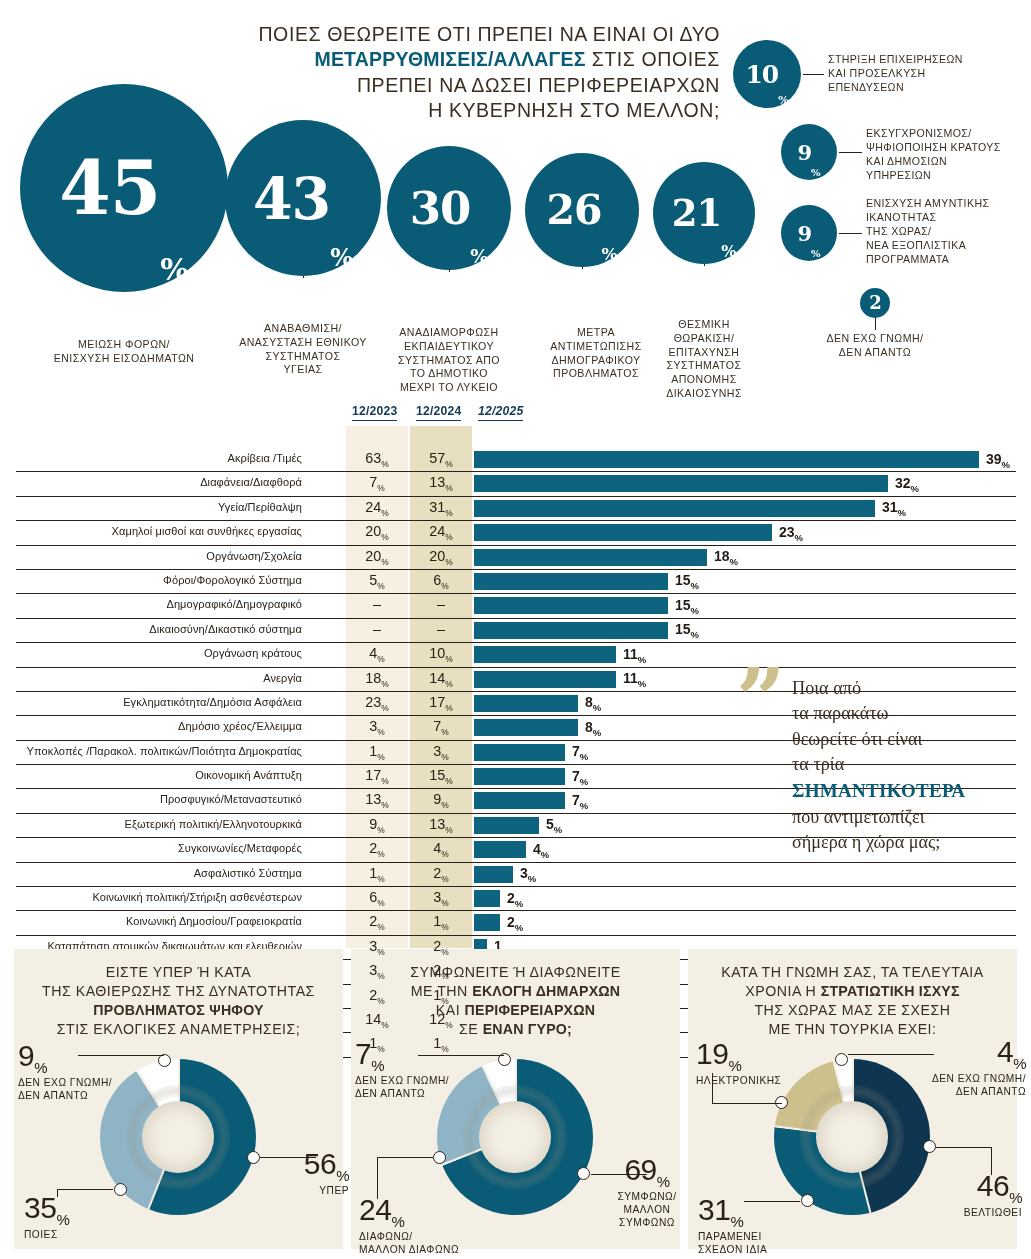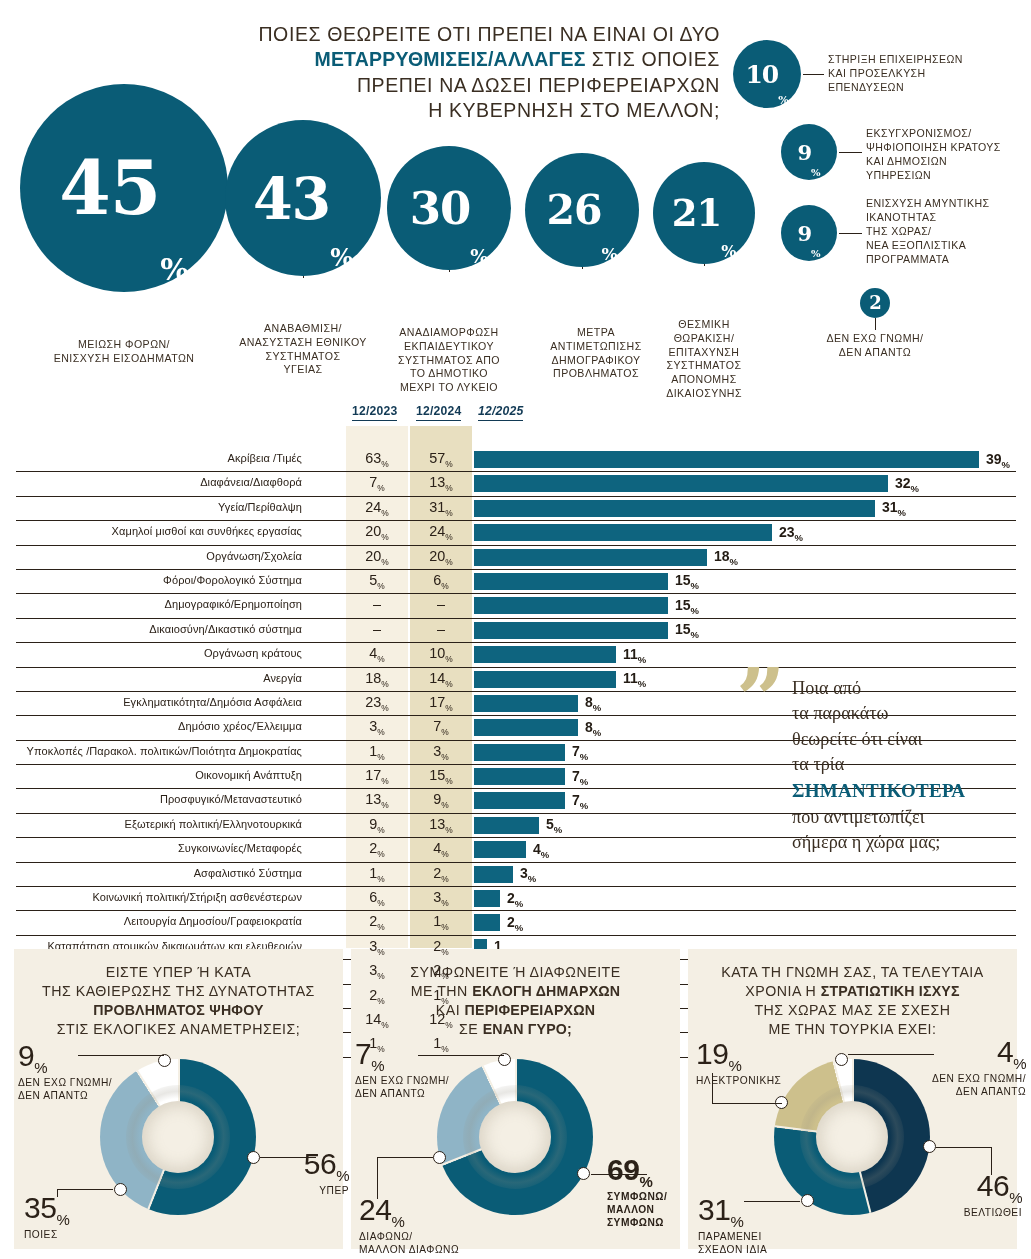--- a/index.html
+++ b/index.html
@@ -248,21 +248,21 @@
           <div class="bval" style="left: 698px;">18<sub>%</sub></div>
         </div>
         <div class="row">
           <div class="rlabel">Φόροι/Φορολογικό Σύστημα</div>
           <div class="v23">5<sub>%</sub></div>
           <div class="v24">6<sub>%</sub></div>
           <div class="bar" style="width: 194px;"></div>
           <div class="bval" style="left: 659px;">15<sub>%</sub></div>
         </div>
         <div class="row">
-          <div class="rlabel">Δημογραφικό/Ερημοποίηση</div>
+          <div class="rlabel">Δημογραφικό/Δημογραφικό</div>
           <div class="v23">–</div>
           <div class="v24">–</div>
           <div class="bar" style="width: 194px;"></div>
           <div class="bval" style="left: 659px;">15<sub>%</sub></div>
         </div>
         <div class="row">
           <div class="rlabel">Δικαιοσύνη/Δικαστικό σύστημα</div>
           <div class="v23">–</div>
           <div class="v24">–</div>
           <div class="bar" style="width: 194px;"></div>
@@ -339,21 +339,21 @@
           <div class="bval" style="left: 504px;">3<sub>%</sub></div>
         </div>
         <div class="row">
           <div class="rlabel">Κοινωνική πολιτική/Στήριξη ασθενέστερων</div>
           <div class="v23">6<sub>%</sub></div>
           <div class="v24">3<sub>%</sub></div>
           <div class="bar" style="width: 26px;"></div>
           <div class="bval" style="left: 491px;">2<sub>%</sub></div>
         </div>
         <div class="row">
-          <div class="rlabel">Λειτουργία Δημοσίου/Γραφειοκρατία</div>
+          <div class="rlabel">Κοινωνική Δημοσίου/Γραφειοκρατία</div>
           <div class="v23">2<sub>%</sub></div>
           <div class="v24">1<sub>%</sub></div>
           <div class="bar" style="width: 26px;"></div>
           <div class="bval" style="left: 491px;">2<sub>%</sub></div>
         </div>
         <div class="row">
           <div class="rlabel">Καταπάτηση ατομικών δικαιωμάτων και ελευθεριών</div>
           <div class="v23">3<sub>%</sub></div>
           <div class="v24">2<sub>%</sub></div>
           <div class="bar" style="width: 13px;"></div>
@@ -431,21 +431,21 @@
         <div class="donut-wrap">
           <div class="donut" style="left: 86px; top: 14px; width: 156px; height: 156px; background: conic-gradient(rgb(10, 92, 118) 0deg, rgb(10, 92, 118) 248.4deg, rgb(143, 180, 198) 248.4deg, rgb(143, 180, 198) 334.8deg, rgb(255, 255, 255) 334.8deg, rgb(255, 255, 255) 360deg);"></div>
           <div class="dline" style="left: 164px; top: 14px; width: 1.5px; height: 78px; background: rgb(244, 239, 228); transform-origin: 0px 100%; transform: rotate(248.4deg);"></div>
           <div class="dline" style="left: 164px; top: 14px; width: 1.5px; height: 78px; background: rgb(244, 239, 228); transform-origin: 0px 100%; transform: rotate(334.8deg);"></div>
           <div class="dline" style="left: 164px; top: 14px; width: 1.5px; height: 78px; background: rgb(244, 239, 228); transform-origin: 0px 100%; transform: rotate(360deg);"></div>
           <div class="hole-ring" style="left: 112px; top: 40px; width: 104px; height: 104px;"></div>
           <div class="hole" style="left: 128px; top: 56px; width: 72px; height: 72px;"></div>
           <div class="dot" style="left: 226.37px; top: 122.119px;"></div>
           <div class="dline" style="left: 239.87px; top: 128.619px; width: 56px; height: 1px;"></div>
           <div class="dline" style="left: 294.87px; top: 128.619px; width: 1px;"></div>
-          <div class="dlabel" style="left: 256px; top: 110px; width: 80px; text-align: left; font-weight: bold;"><span class="big">69<sub>%</sub></span><span class="sm">ΣΥΜΦΩΝΩ/<br>ΜΑΛΛΟΝ<br>ΣΥΜΦΩΝΩ</span></div>
+          <div class="dlabel" style="left: 256px; top: 110px; width: 80px; text-align: center;"><span class="big">69<sub>%</sub></span><span class="sm">ΣΥΜΦΩΝΩ/<br>ΜΑΛΛΟΝ<br>ΣΥΜΦΩΝΩ</span></div>
           <div class="dot" style="left: 82.1578px; top: 105.688px;"></div>
           <div class="dline" style="left: 25.6578px; top: 112.188px; width: 56px; height: 1px;"></div>
           <div class="dline" style="left: 25.6578px; top: 112.188px; width: 1px; height: 41.8121px;"></div>
           <div class="dlabel" style="left: 8px; top: 150px; width: 130px; text-align: left;"><span class="big">24<sub>%</sub></span><span class="sm">ΔΙΑΦΩΝΩ/<br>ΜΑΛΛΟΝ ΔΙΑΦΩΝΩ</span></div>
           <div class="dot" style="left: 146.644px; top: 8.25909px;"></div>
           <div class="dline" style="left: 67.1445px; top: 9.75909px; width: 86px; height: 1px;"></div>
           <div class="dline" style="left: 67.1445px; top: 20px; width: 1px;"></div>
           <div class="dlabel" style="left: 4px; top: -6px; width: 120px; text-align: left;"><span class="big">7<sub>%</sub></span><span class="sm">ΔΕΝ ΕΧΩ ΓΝΩΜΗ/<br>ΔΕΝ ΑΠΑΝΤΩ</span></div>
         </div>
       </div>

